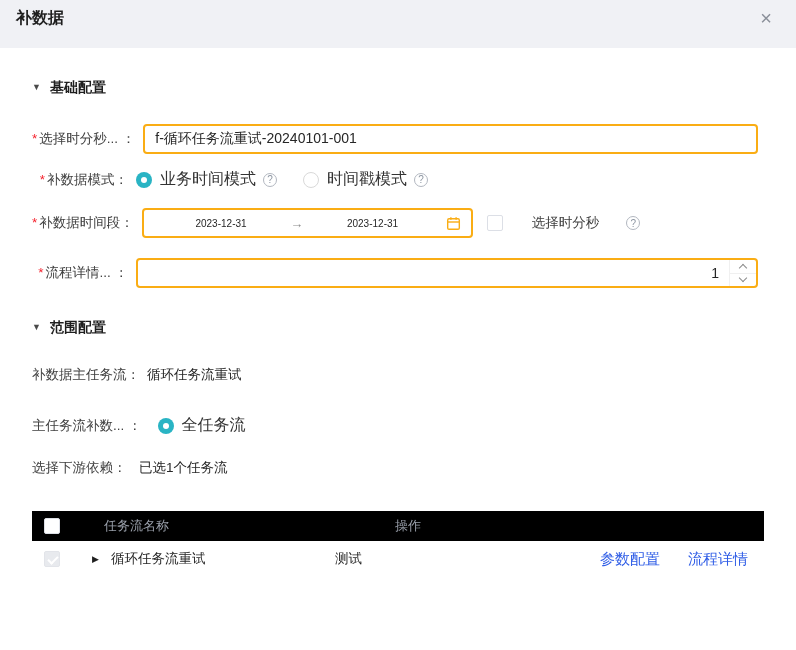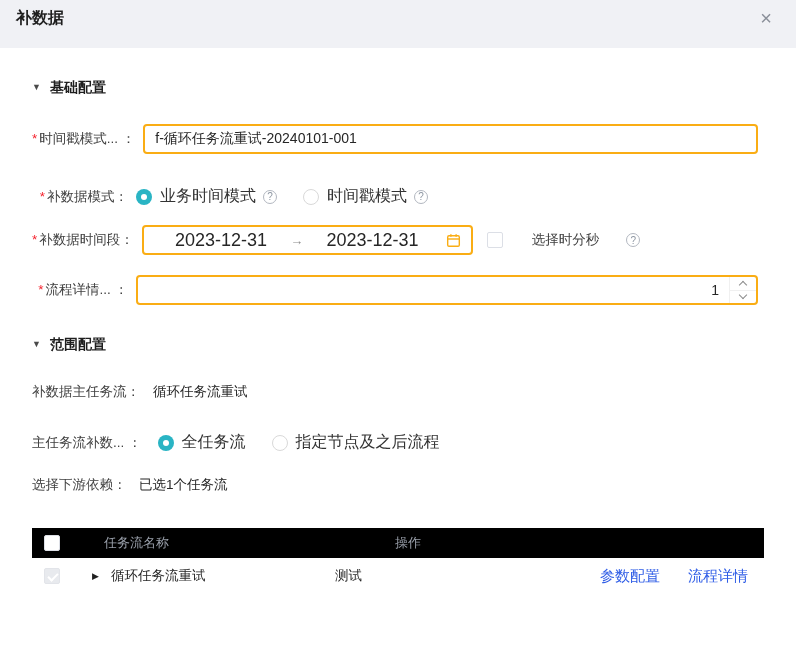--- a/index.html
+++ b/index.html
@@ -16,21 +16,21 @@
   .dialog-title{font-size:16px;font-weight:bold;color:#1f1f1f;}
   .close{font-size:20px;color:#8a8f99;cursor:pointer;line-height:1;}
   
   .content{padding:0 32px;box-sizing:border-box;}
   .section-header{display:flex;align-items:center;margin-top:30px;height:20px;cursor:pointer;}
   .tri{font-size:9px;color:#4a4a4a;margin-right:9px;transform:translateY(-1px);}
   .section-title{font-size:14px;font-weight:bold;color:#1f1f1f;}
   
   .form-row{display:flex;align-items:center;}
   .row-batch{margin-top:26px;}
-  .row-mode{margin-top:32px;}
+  .row-mode{margin-top:15px;}
   .row-period{margin-top:18px;}
   .row-conc{margin-top:20px;}
   .form-label{flex:0 0 96px;text-align:right;font-size:13.5px;color:#404040;
     margin-right:8px;white-space:nowrap;}
   .req{color:#f5222d;margin-right:2px;}
   .text-input{
     flex:1;height:30px;border:2px solid #faad14;border-radius:4px;
     padding:0 10px;font-size:14px;color:#262626;box-sizing:border-box;
     outline:none;margin-right:6px;background:#fff;
   }
@@ -46,21 +46,21 @@
     width:14px;height:14px;border:1px solid #b2b7c0;border-radius:50%;
     display:inline-flex;align-items:center;justify-content:center;
     font-size:10px;color:#8c95a1;margin-left:7px;flex:0 0 14px;box-sizing:border-box;
   }
   
   .date-range{
     display:flex;align-items:center;width:331px;height:30px;
     border:2px solid #faad14;border-radius:4px;box-sizing:border-box;
     padding:0 10px;background:#fff;cursor:pointer;
   }
-  .date{flex:1;text-align:center;font-size:18px;color:#262626;}
+  .date{flex:1;text-align:center;font-size:10px;color:#262626;}
   .arr{color:#8c8c8c;font-size:13px;margin:0 2px;}
   .cal{margin-left:6px;flex:0 0 auto;display:flex;}
   .hms{display:flex;align-items:center;margin-left:14px;font-size:13.5px;color:#404040;gap:20px;}
   .checkbox{width:16px;height:16px;border:1px solid #dcdfe6;border-radius:2px;
     background:#fff;box-sizing:border-box;flex:0 0 16px;}
   .hms .checkbox{margin-right:9px;cursor:pointer;}
   
   .number-input{
     flex:1;display:flex;align-items:stretch;height:30px;border:2px solid #faad14;
     border-radius:4px;box-sizing:border-box;margin-right:6px;background:#fff;overflow:hidden;
@@ -72,21 +72,21 @@
   .spin-up{border-bottom:1px solid #f0f0f0;}
   .spin-up::before{content:"";width:5px;height:5px;border-left:1.4px solid #8c8c8c;
     border-top:1.4px solid #8c8c8c;transform:rotate(45deg);margin-top:3px;}
   .spin-down::before{content:"";width:5px;height:5px;border-left:1.4px solid #8c8c8c;
     border-top:1.4px solid #8c8c8c;transform:rotate(225deg);margin-bottom:3px;}
   
   .info-row{display:flex;align-items:center;font-size:13.5px;color:#333;}
   .row-mainflow{margin-top:28px;}
   .row-scope{margin-top:31px;gap:16px;}
   .row-downstream{margin-top:23px;}
-  .info-label{white-space:nowrap;margin-right:10px;color:#404040;}
+  .info-label{white-space:nowrap;margin-right:4px;color:#404040;}
   .info-value{color:#262626;margin-left:3px;}
   .scope-label{flex:0 0 104px;white-space:nowrap;color:#404040;}
   
   .table{margin-top:34px;width:732px;}
   .t-header{
     display:grid;grid-template-columns:40px 263px 265px 1fr;align-items:center;
     height:30px;background:#000000;font-size:13px;color:#9aa0ab;
   }
   .t-row{
     display:grid;grid-template-columns:40px 263px 265px 1fr;align-items:center;
@@ -118,21 +118,21 @@
 
   <div class="content">
 
     <div class="section-header">
       <span class="tri">▼</span>
       <span class="section-title">基础配置</span>
     </div>
 
     <div class="form-row row-batch">
       <div class="form-label">
-        <span class="req">*</span><span>时间戳模式... ：</span>
+        <span class="req">*</span><span>选择时分秒... ：</span>
       </div>
       <input class="text-input" type="text" value="f-循环任务流重试-20240101-001" style="">
     </div>
 
     <div class="form-row row-mode">
       <div class="form-label">
         <span class="req">*</span><span>补数据模式：</span>
       </div>
       <div class="radio-group">
         <span class="radio-opt">
@@ -195,24 +195,20 @@
       <span class="info-value">循环任务流重试</span>
     </div>
 
     <div class="info-row row-scope">
       <span class="scope-label">主任务流补数... ：</span>
       <div class="radio-group">
         <span class="radio-opt">
           <span class="radio on"></span>
           <span class="radio-label">全任务流</span>
         </span>
-        <span class="radio-opt">
-          <span class="radio off"></span>
-          <span class="radio-label">指定节点及之后流程</span>
-        </span>
       </div>
     </div>
 
     <div class="info-row row-downstream">
       <span class="scope-label">选择下游依赖：</span>
       <span class="info-value">已选1个任务流</span>
     </div>
 
     <div class="table">
       <div class="t-header">

